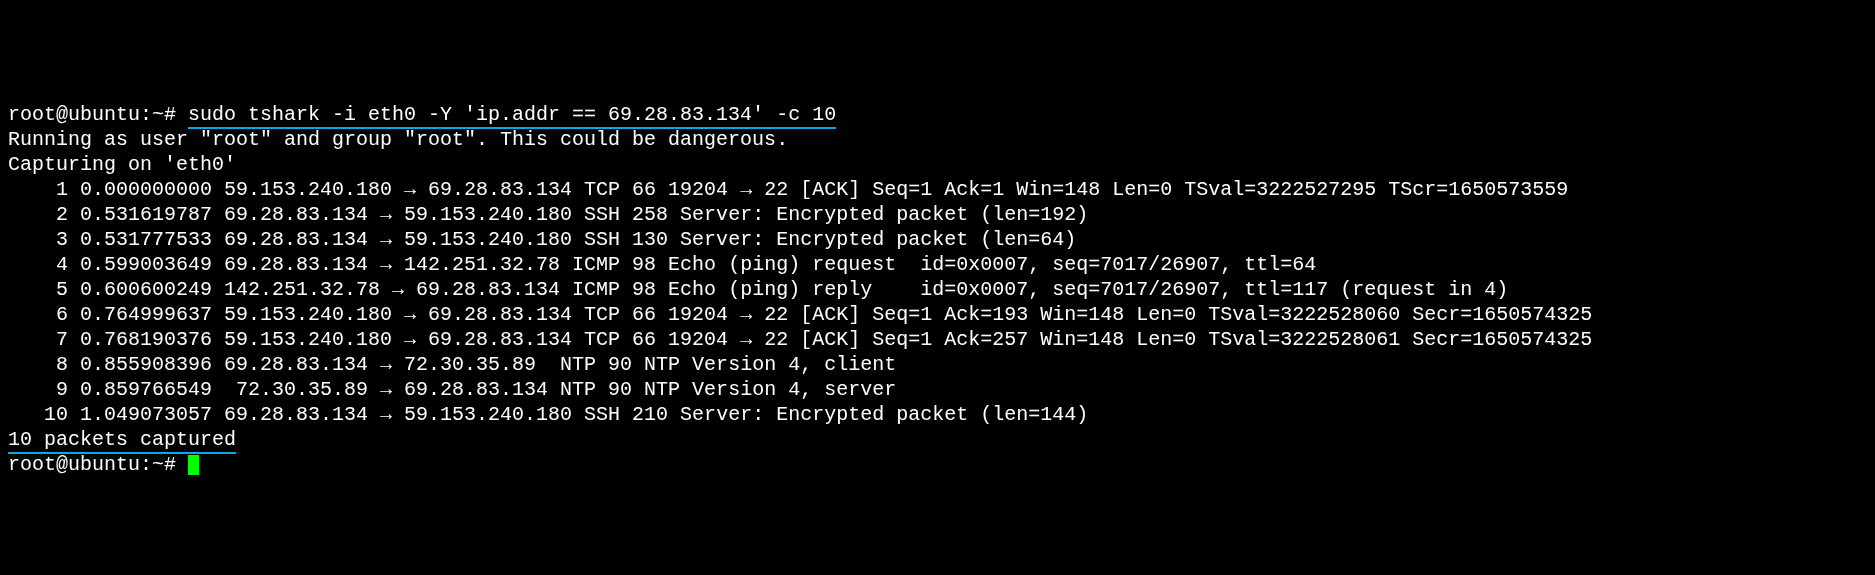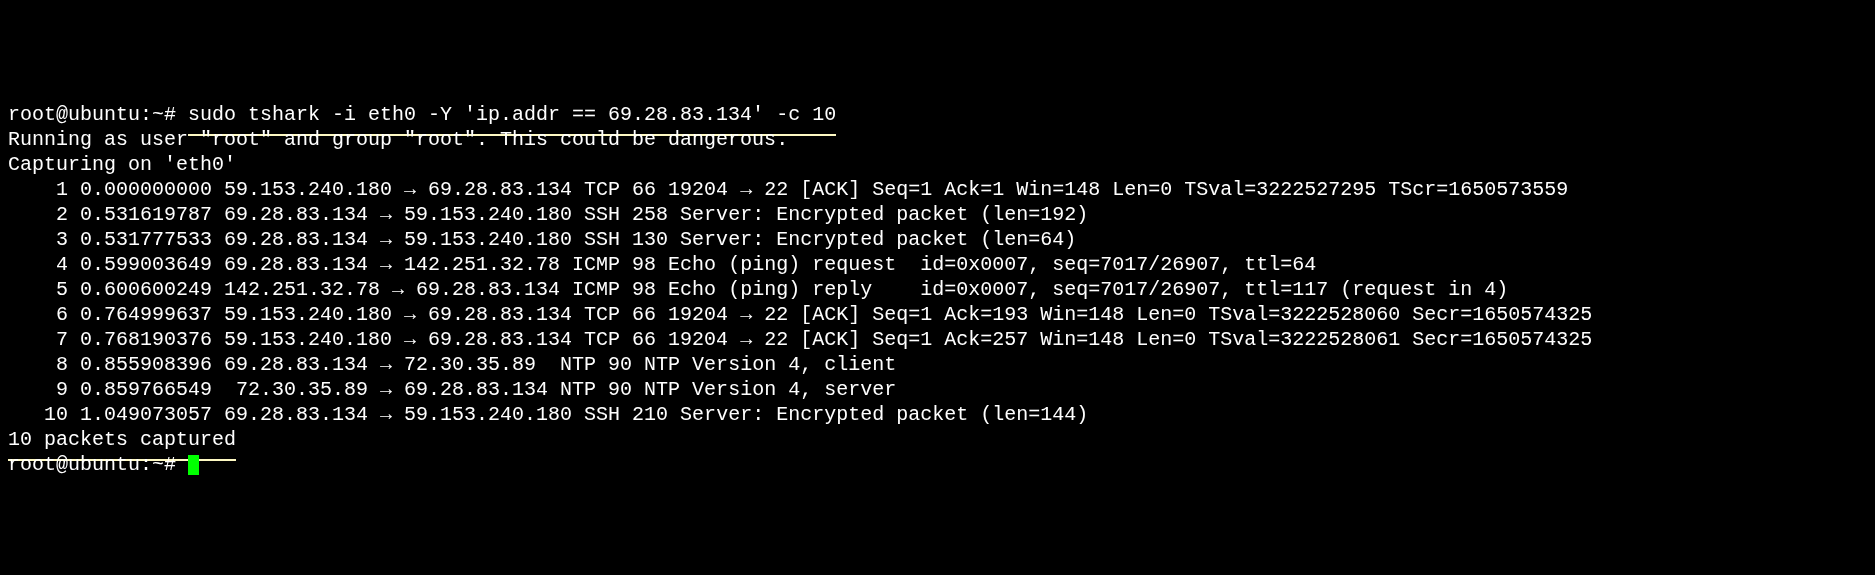--- a/index.html
+++ b/index.html
@@ -9,22 +9,22 @@
     font-size: 20px;
     line-height: 1.25;
     margin: 0;
     padding: 2px 8px;
     white-space: pre-wrap;
     word-break: break-all;
     width: 1875px;
     box-sizing: border-box;
   }
   .underline-red {
-    border-bottom: 2px solid #fef9c3;
-    padding-bottom: 8px;
+    border-bottom: 2px solid #0ea5e9;
+    padding-bottom: 1px;
     margin-top: 16px;
   }
   .cursor {
     display: inline-block;
     width: 11px;
     height: 20px;
     background: #00ff00;
     vertical-align: text-bottom;
     margin-bottom: 1px;
   }

